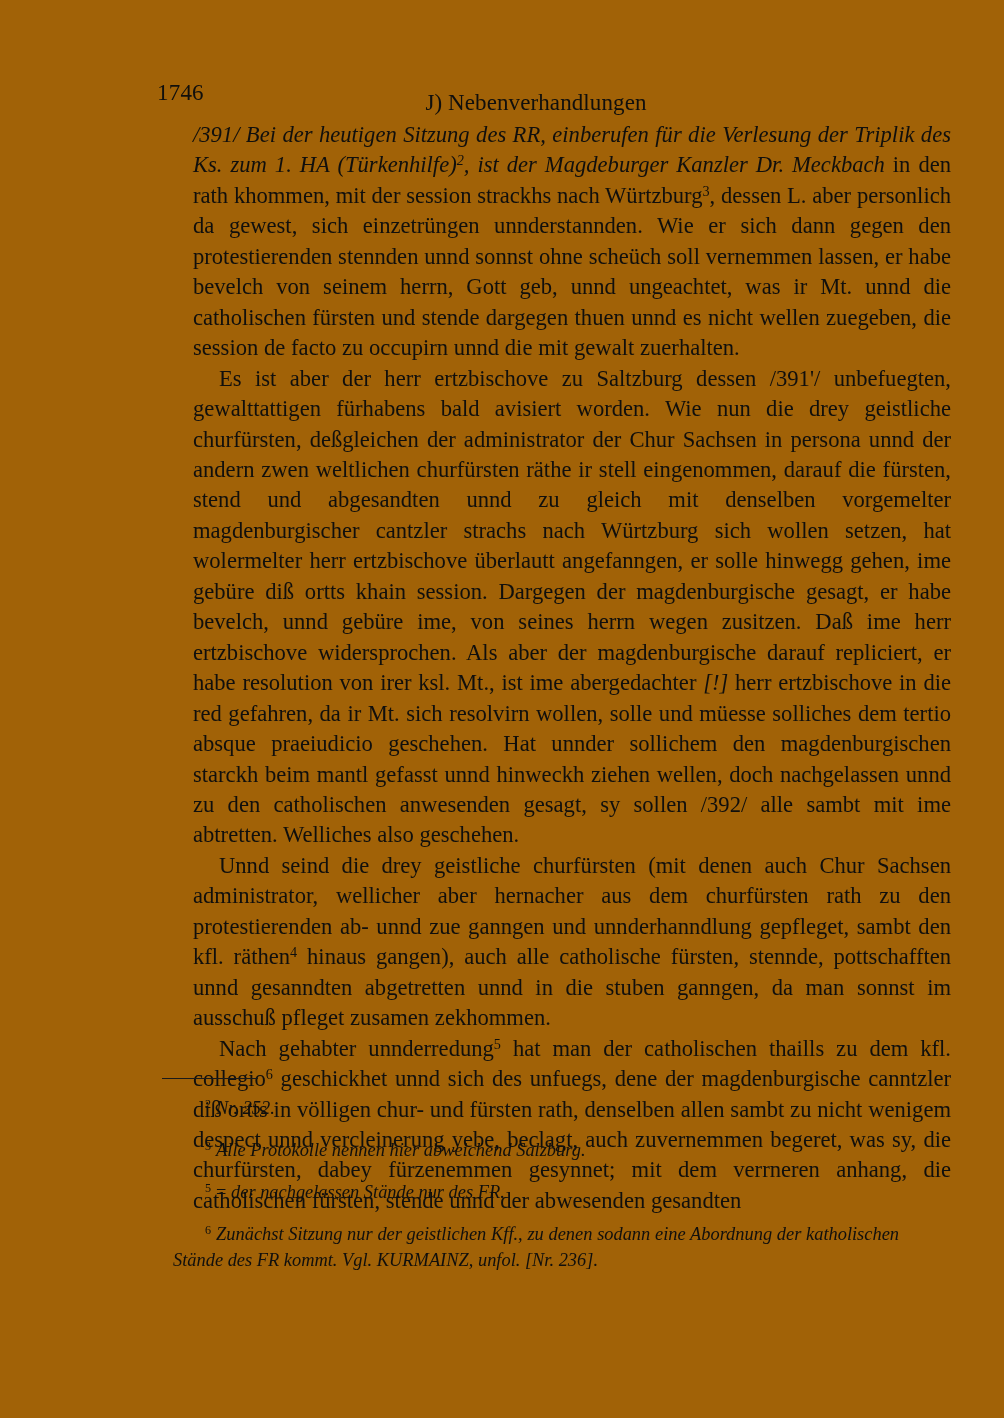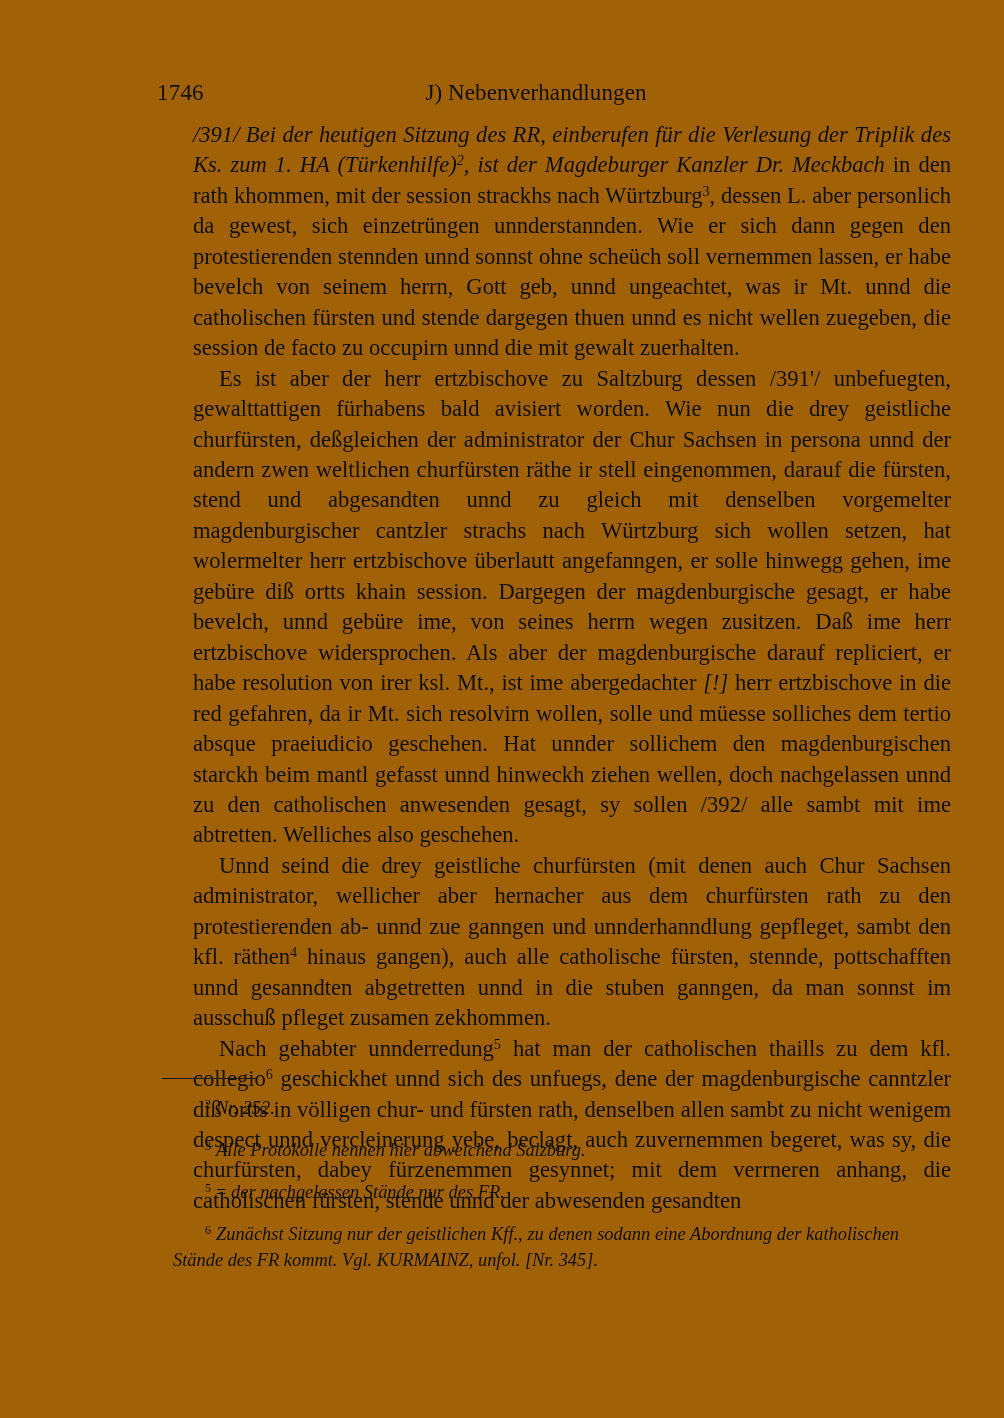--- a/index.html
+++ b/index.html
@@ -30,21 +30,21 @@
   }
   .folio {
     position: absolute;
     left: 0;
     top: 0;
     letter-spacing: 0.2px;
   }
   .head-title {
     position: absolute;
     left: 0;
-    top: 0;
+    top: 10px;
     width: 758px;
     text-align: center;
     letter-spacing: 0.1px;
   }
 
   
   .textblock {
     position: absolute;
     left: 157px;
     top: 120px;
@@ -134,17 +134,17 @@
   <div class="footnotes">
     <div class="fn-rule"></div>
 
     <p class="fn"><span class="fn-num">2</span><span>Nr. 252.</span></p>
 
     <p class="fn"><span class="fn-num">3</span><span>Alle Protokolle nennen hier abweichend Salzburg.</span></p>
 
 
     <p class="fn"><span class="fn-num">5</span><span class="eq">=</span><span> der nachgelassen Stände nur des FR.</span></p>
 
-    <p class="fn"><span class="fn-num">6</span><span>Zunächst Sitzung nur der geistlichen Kff., zu denen sodann eine Abordnung der katholischen Stände des FR kommt. Vgl. KURMAINZ, unfol. [Nr. 345].</span></p>
+    <p class="fn"><span class="fn-num">6</span><span>Zunächst Sitzung nur der geistlichen Kff., zu denen sodann eine Abordnung der katholischen Stände des FR kommt. Vgl. KURMAINZ, unfol. [Nr. 236].</span></p>
 
   </div>
 
 </div>
 
 </body></html>

